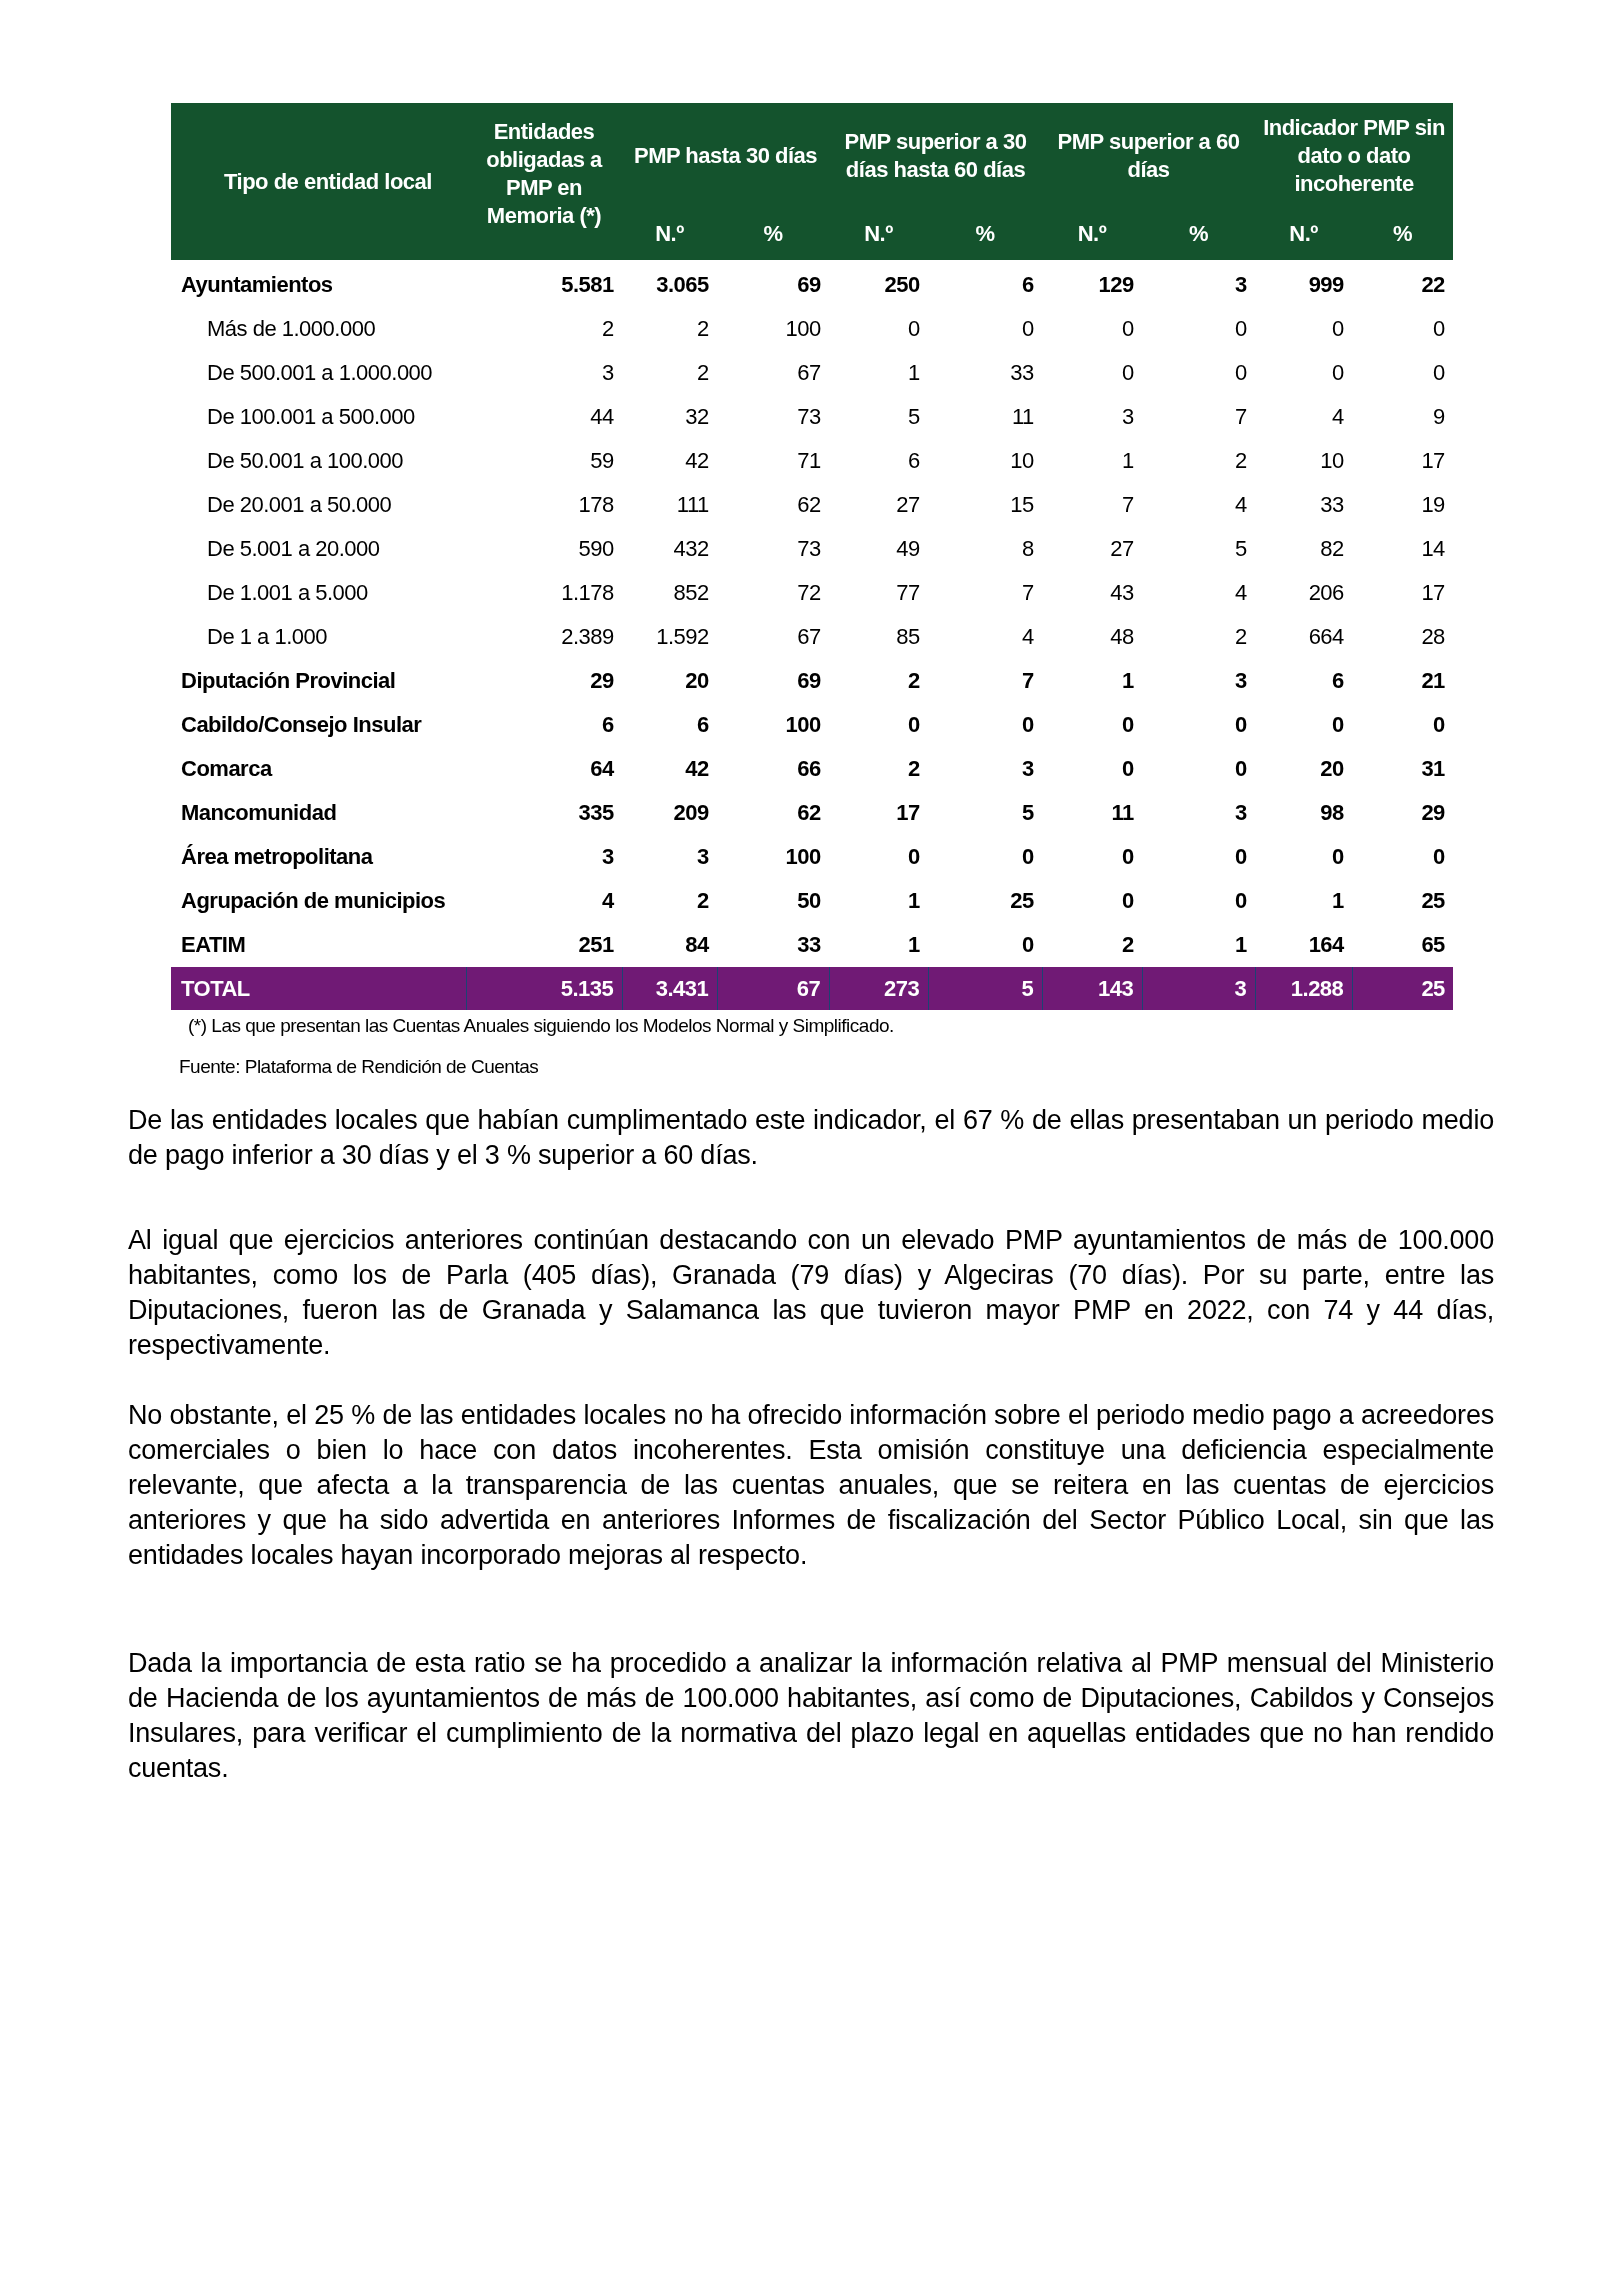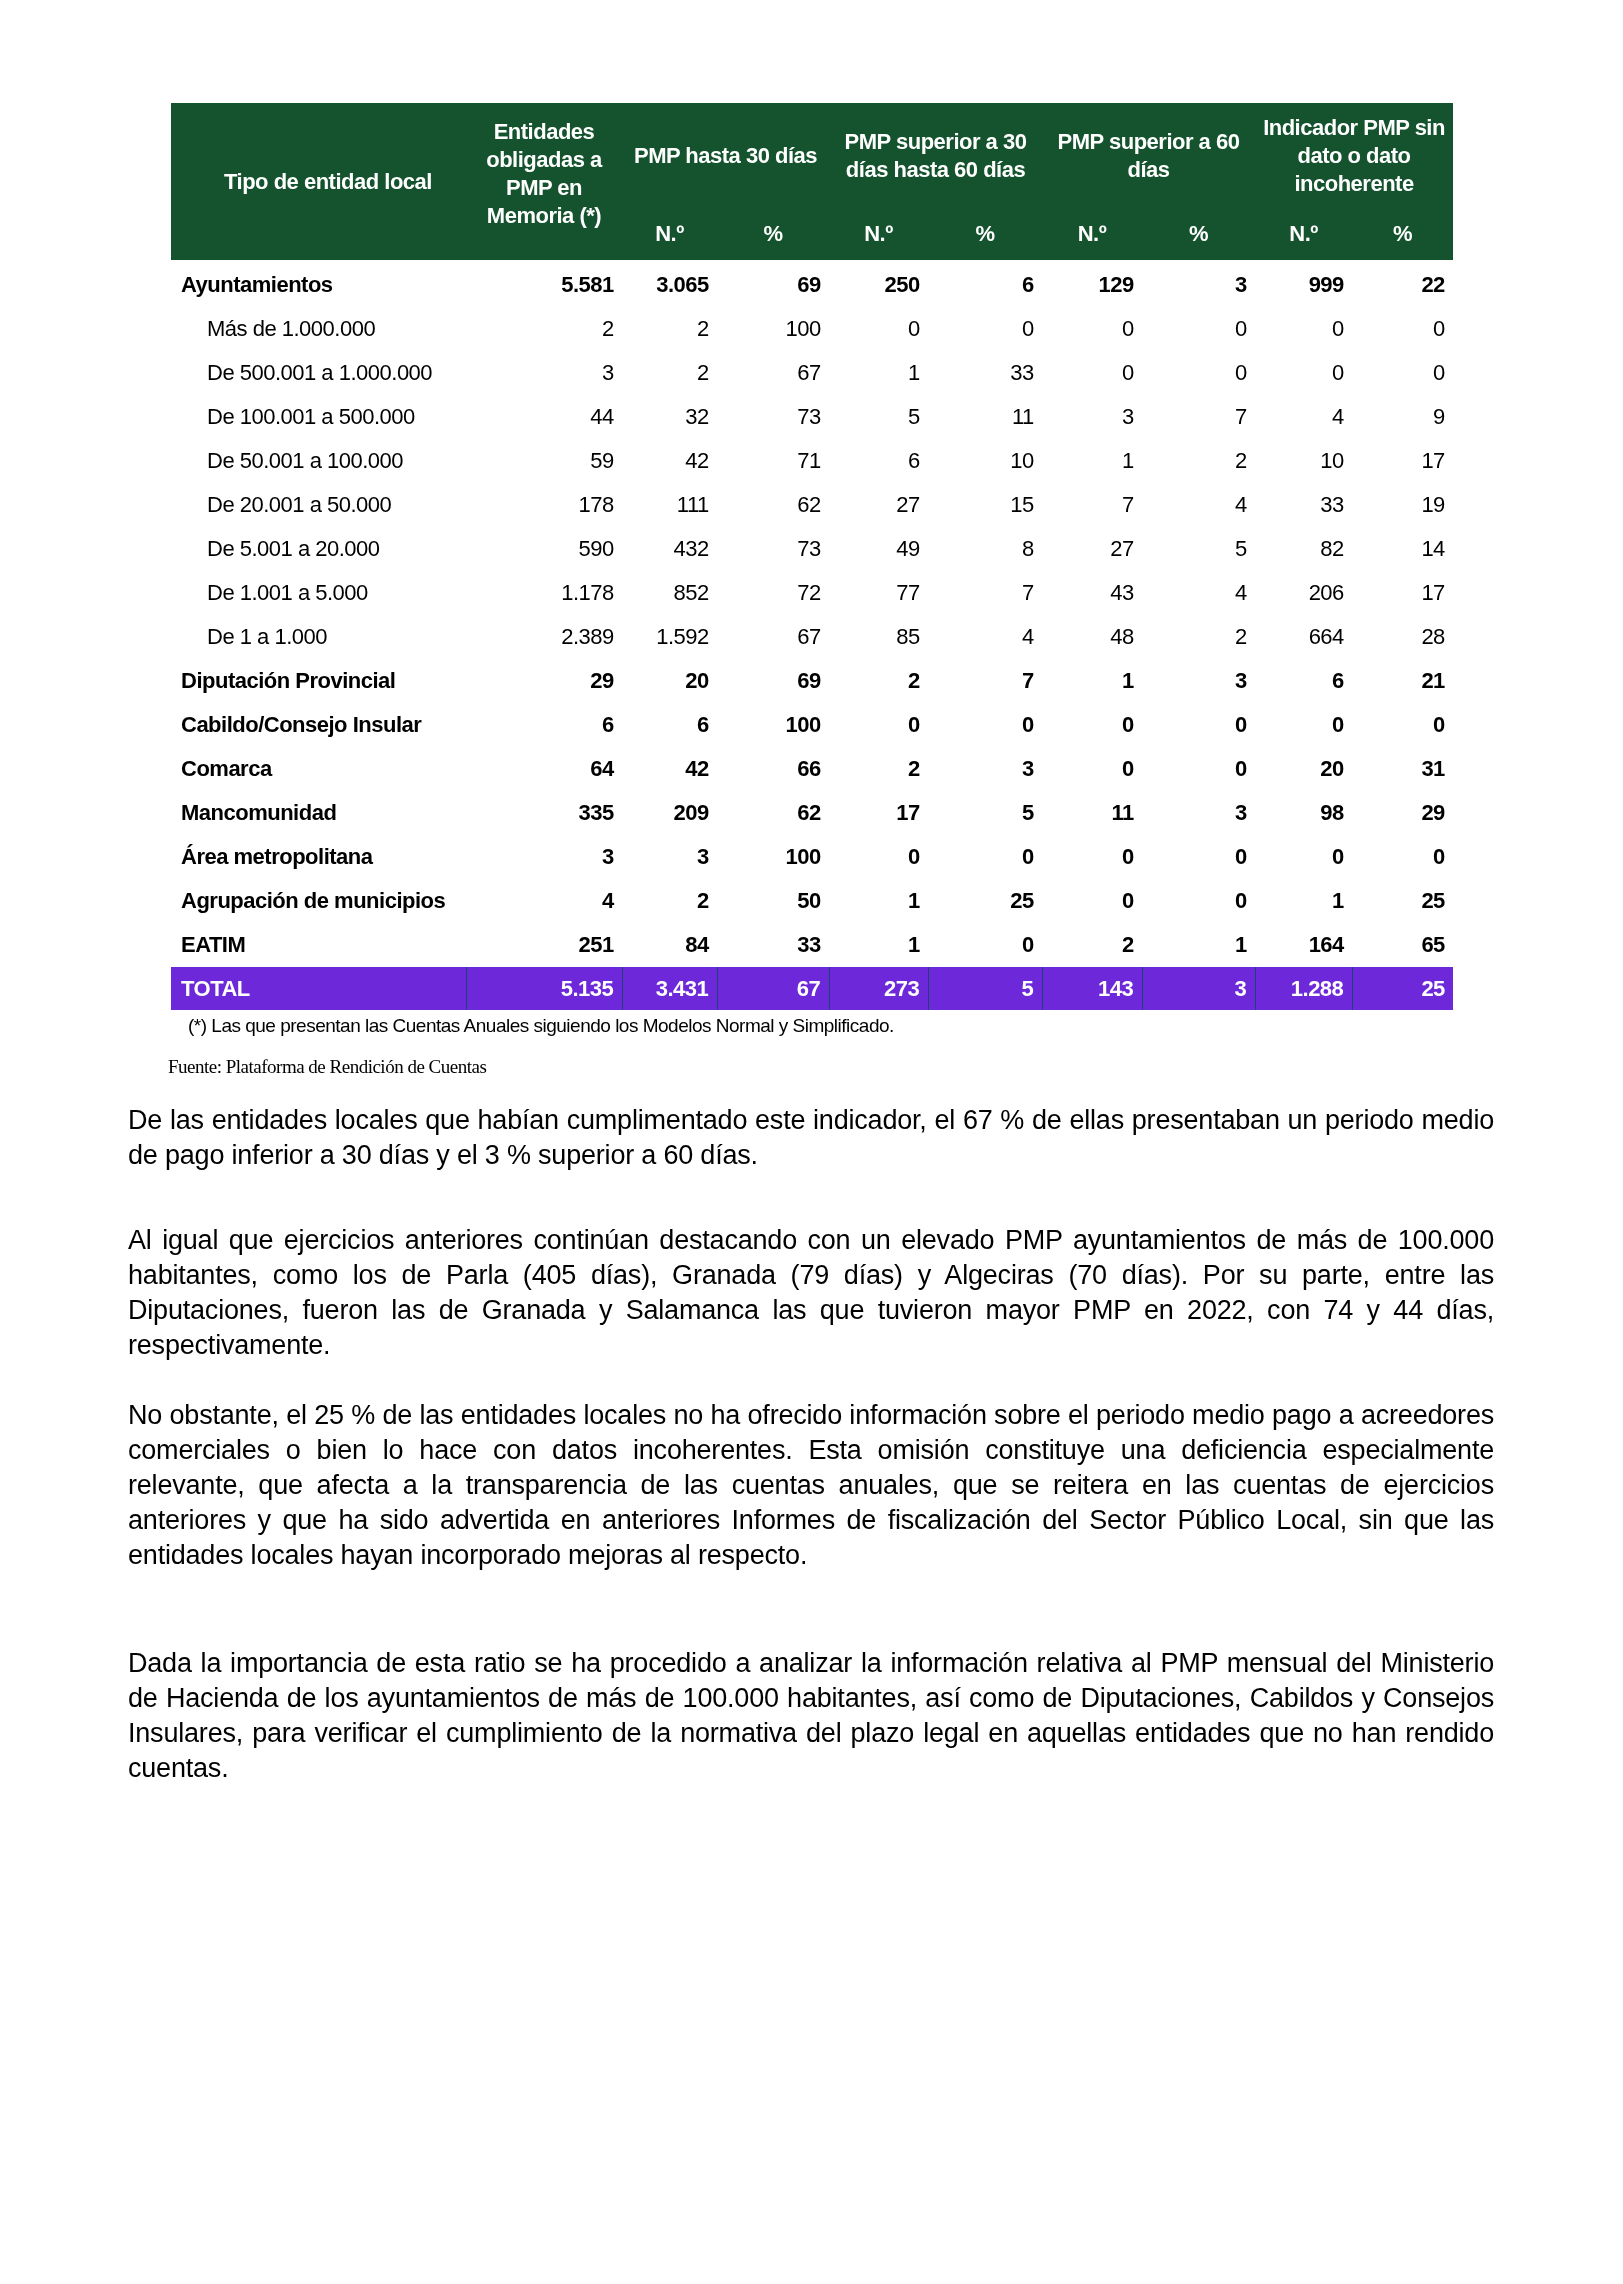--- a/index.html
+++ b/index.html
@@ -38,21 +38,21 @@
   thead th.label-head { text-align: left; padding-left: 53px; vertical-align: middle; }
   thead th.entidades { vertical-align: top; padding-top: 15px; }
   tbody td {
     font-size: 22px; height: 44px; padding: 0 8.2px 0 0; text-align: right;
     letter-spacing: -0.5px; white-space: nowrap;
   }
   tbody td.lbl { text-align: left; padding-left: 10px; }
   tbody tr.main td { font-weight: bold; }
   tbody tr.sub td.lbl { padding-left: 36px; }
   tbody tr.total td {
-    background: #6d28d9; color: #fff; font-weight: bold; height: 43px;
+    background: #701a75; color: #fff; font-weight: bold; height: 43px;
     border-left: 0.8px solid #1c4373;
   }
   tbody tr.total td:first-child { border-left: none; }
   tbody tr.first td { padding-top: 3.3px; }
   .note {
     position: absolute; font-size: 19px; letter-spacing: -0.5px;
   }
   .para {
     position: absolute; left: 128px; width: 1366px;
     font-size: 27px; line-height: 35px; text-align: justify;
@@ -300,19 +300,19 @@
         <td>5</td>
         <td>143</td>
         <td>3</td>
         <td>1.288</td>
         <td>25</td>
       </tr>
     </tbody>
 </table>
 
 <div class="note" style="left:188px; top:1015px;">(*) Las que presentan las Cuentas Anuales siguiendo los Modelos Normal y Simplificado.</div>
-<div class="note" style="left:168px; top:1056px;font-family:Liberation Serif, serif;">Fuente: Plataforma de Rendición de Cuentas</div>
+<div class="note" style="left:179px; top:1056px;">Fuente: Plataforma de Rendición de Cuentas</div>
 
 <p class="para" style="top:1103px; margin:0;">De las entidades locales que habían cumplimentado este indicador, el 67 % de ellas presentaban un periodo medio de pago inferior a 30 días y el 3 % superior a 60 días.</p>
 <p class="para" style="top:1223px; margin:0;">Al igual que ejercicios anteriores continúan destacando con un elevado PMP ayuntamientos de más de 100.000 habitantes, como los de Parla (405 días), Granada (79 días) y Algeciras (70 días). Por su parte, entre las Diputaciones, fueron las de Granada y Salamanca las que tuvieron mayor PMP en 2022, con 74 y 44 días, respectivamente.</p>
 <p class="para" style="top:1398px; margin:0;">No obstante, el 25 % de las entidades locales no ha ofrecido información sobre el periodo medio pago a acreedores comerciales o bien lo hace con datos incoherentes. Esta omisión constituye una deficiencia especialmente relevante, que afecta a la transparencia de las cuentas anuales, que se reitera en las cuentas de ejercicios anteriores y que ha sido advertida en anteriores Informes de fiscalización del Sector Público Local, sin que las entidades locales hayan incorporado mejoras al respecto.</p>
 <p class="para" style="top:1646px; margin:0;">Dada la importancia de esta ratio se ha procedido a analizar la información relativa al PMP mensual del Ministerio de Hacienda de los ayuntamientos de más de 100.000 habitantes, así como de Diputaciones, Cabildos y Consejos Insulares, para verificar el cumplimiento de la normativa del plazo legal en aquellas entidades que no han rendido cuentas.</p>
 
 
 </body></html>

